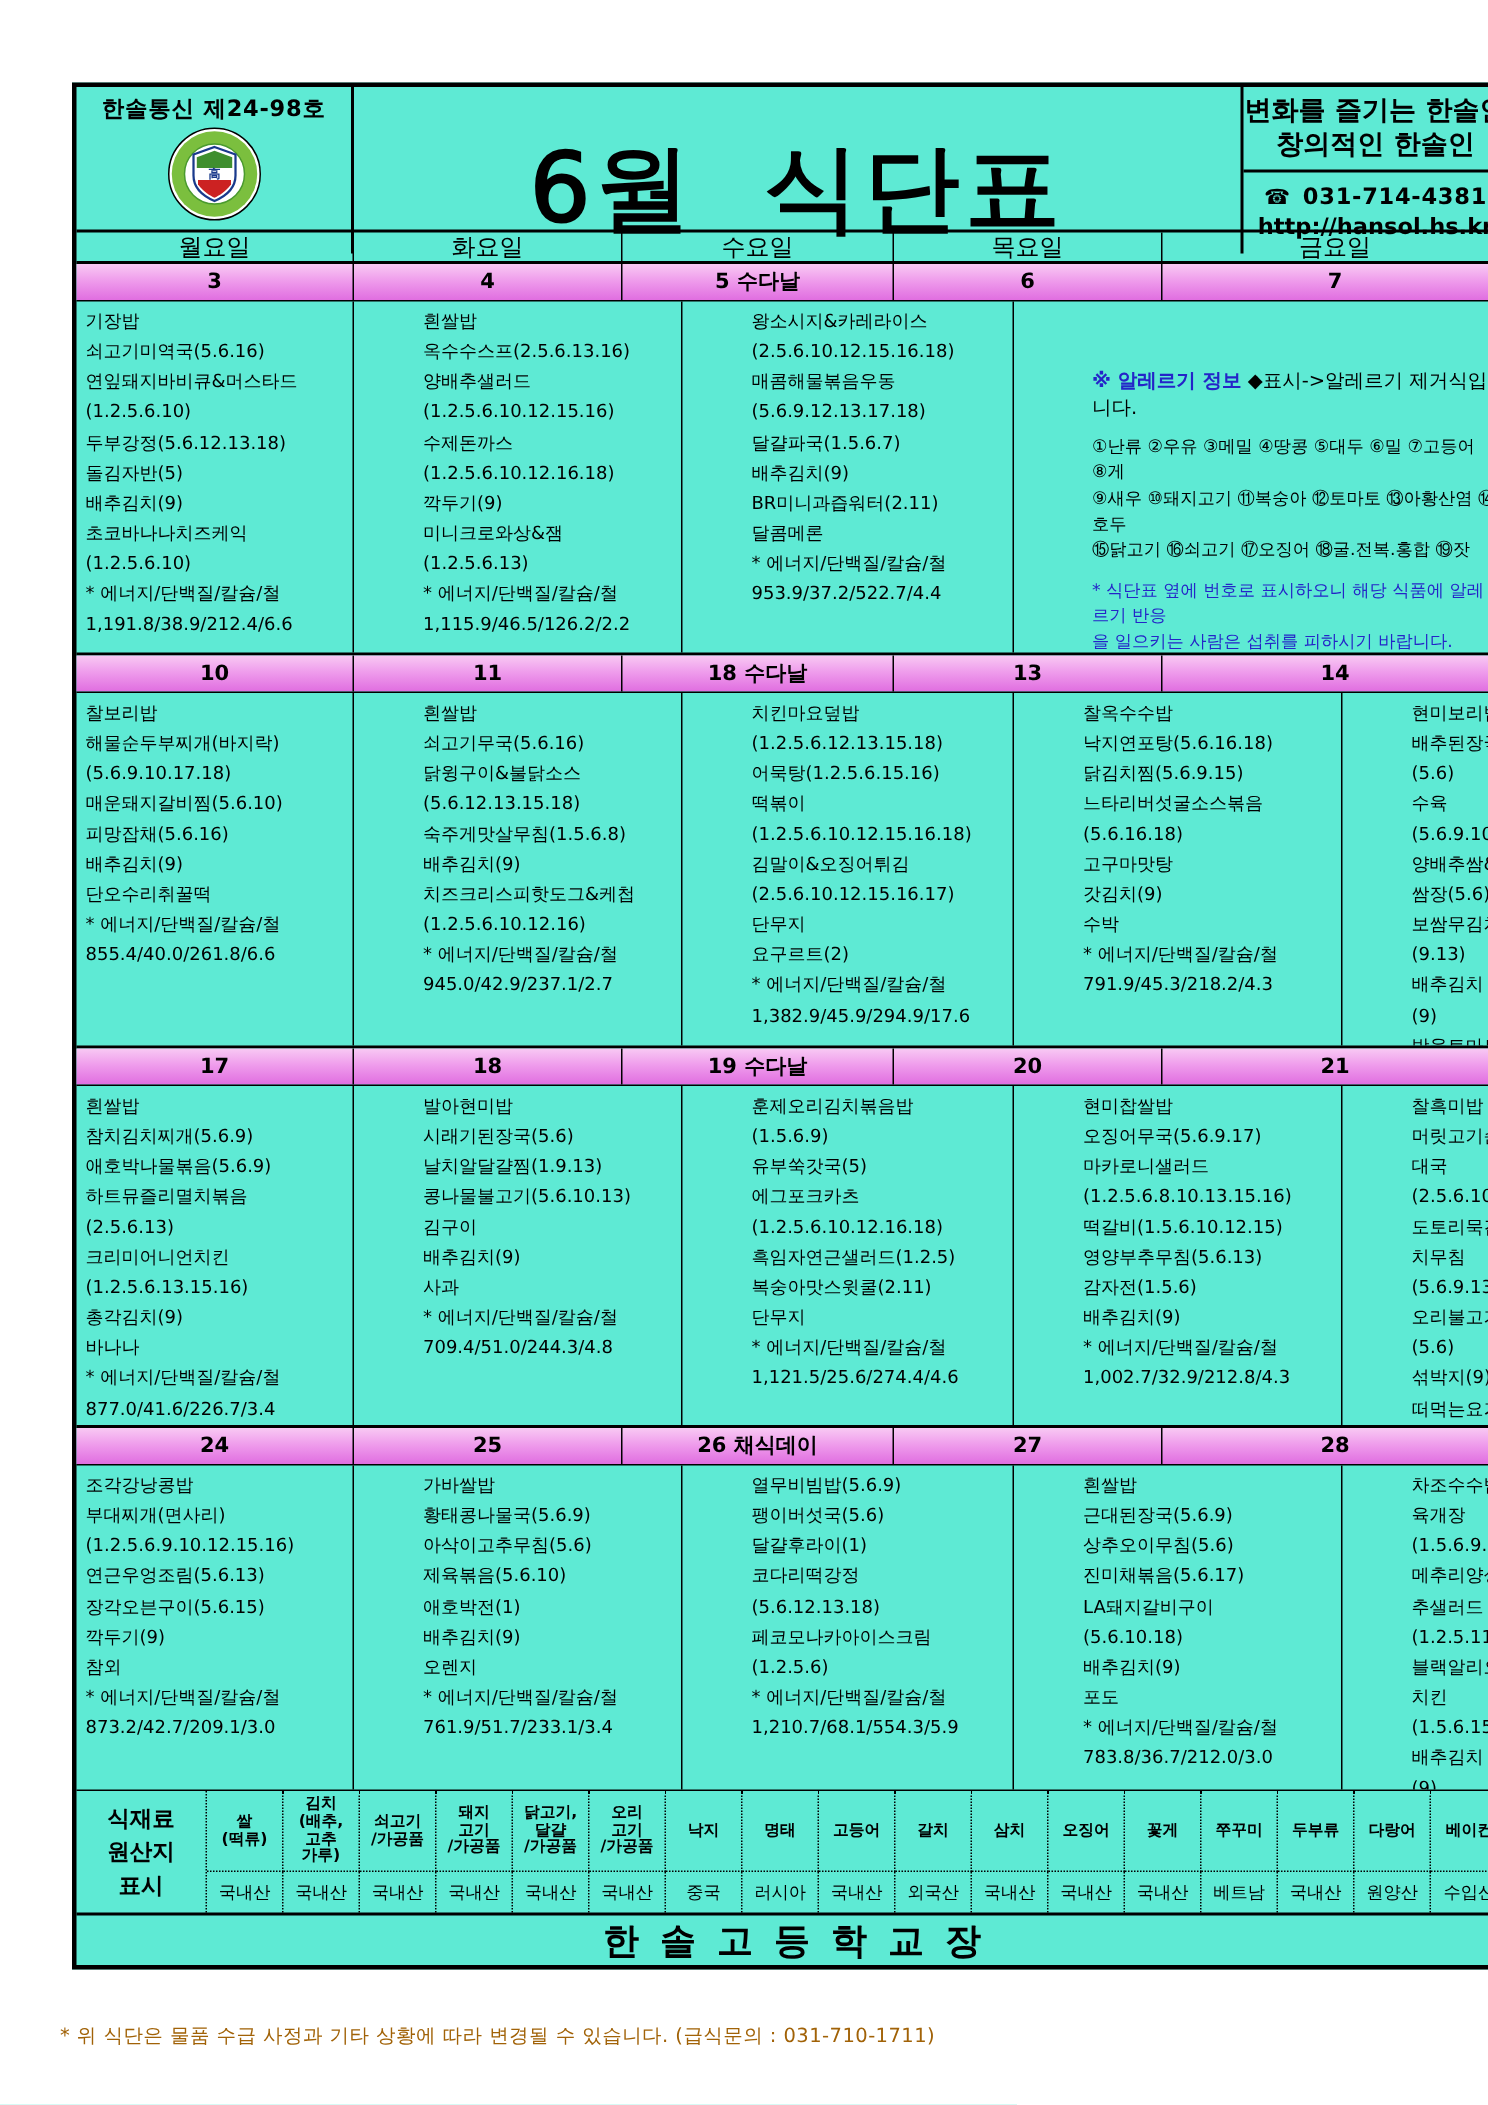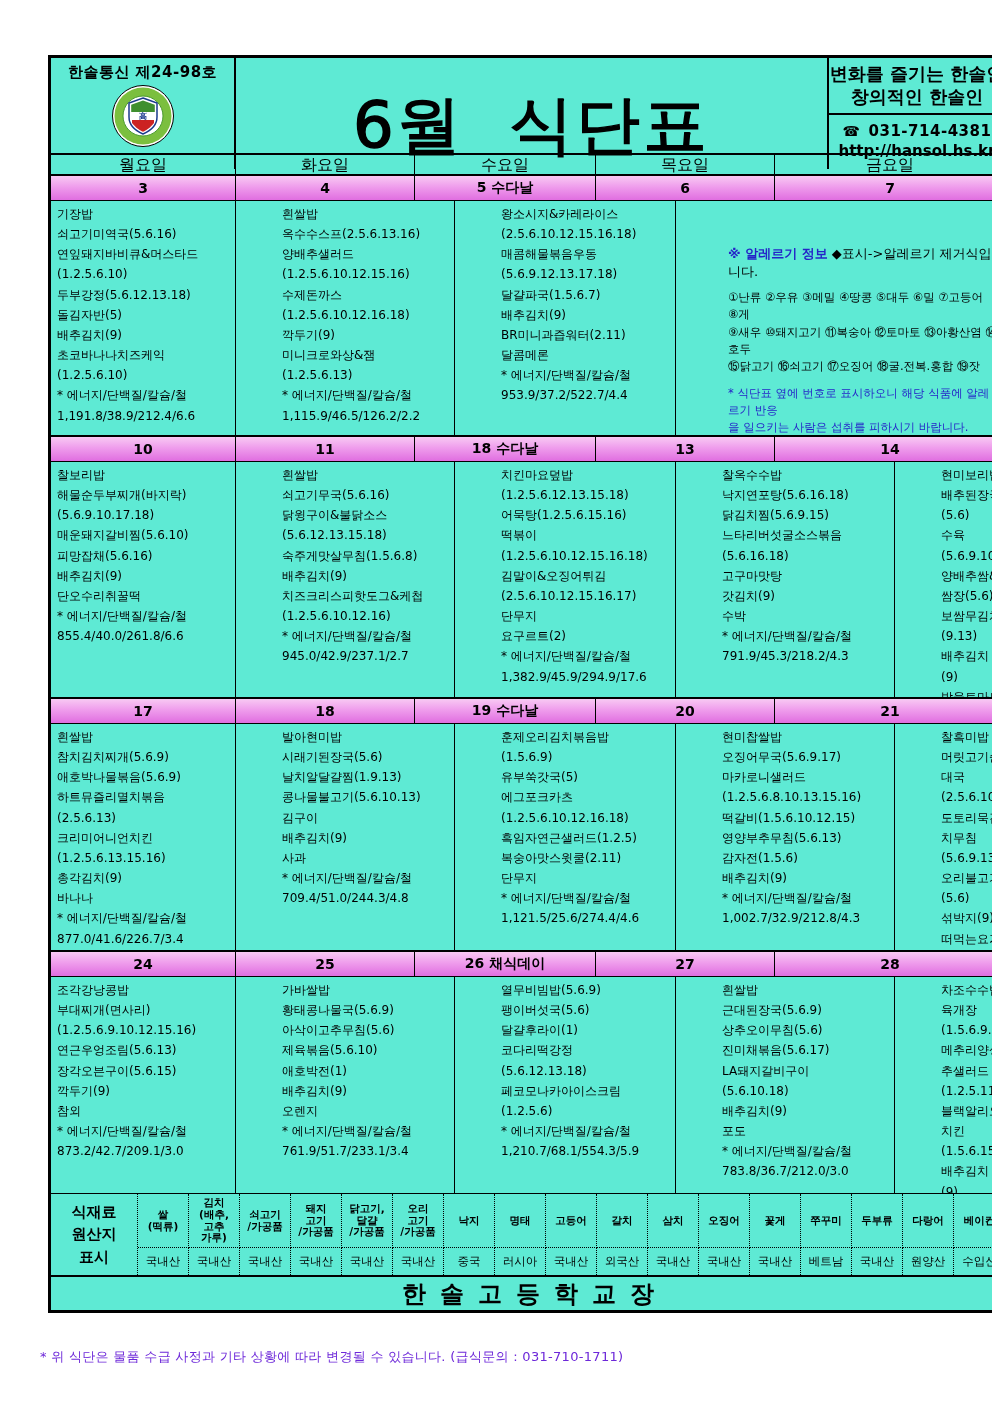--- a/index.html
+++ b/index.html
@@ -61,21 +61,21 @@
   .o-name { min-height:54px; border-right:1px dotted #000; border-bottom:1px dotted #000;
             display:flex; align-items:center; justify-content:center; text-align:center;
             font-size:10.5px; font-weight:bold; line-height:1.1; white-space:pre-line; }
   .o-origin { height:27px; border-right:1px dotted #000; display:flex; align-items:center; justify-content:center;
               font-size:11.5px; }
   .o-grid > div:nth-child(17) { border-right:none; }
 
   
   .principal-row { height:33px; display:flex; align-items:center; justify-content:center;
                    font-size:24px; font-weight:bold; letter-spacing:14px; text-indent:14px; }
-  .footnote { position:absolute; left:40px; top:1348px; font-size:13px; color:#6d28d9; letter-spacing:0.3px; }
+  .footnote { position:absolute; left:40px; top:1348px; font-size:13px; color:#a16207; letter-spacing:0.3px; }
 </style>
 </head>
 <body>
 
 <div class="doc">
 
   <div class="header-row">
     <div class="hdr-left">
       <div class="newsletter-no">한솔통신 제24-98호</div>
       <div class="logo-wrap">

